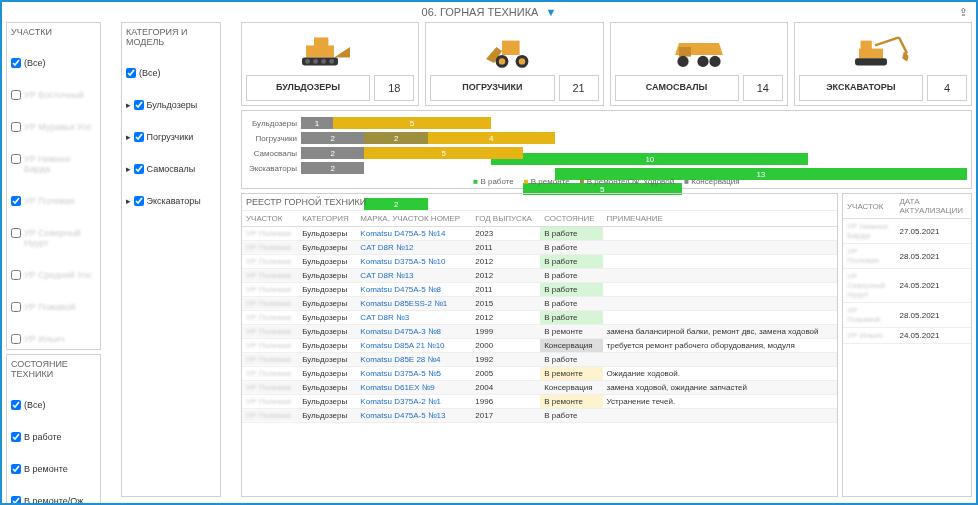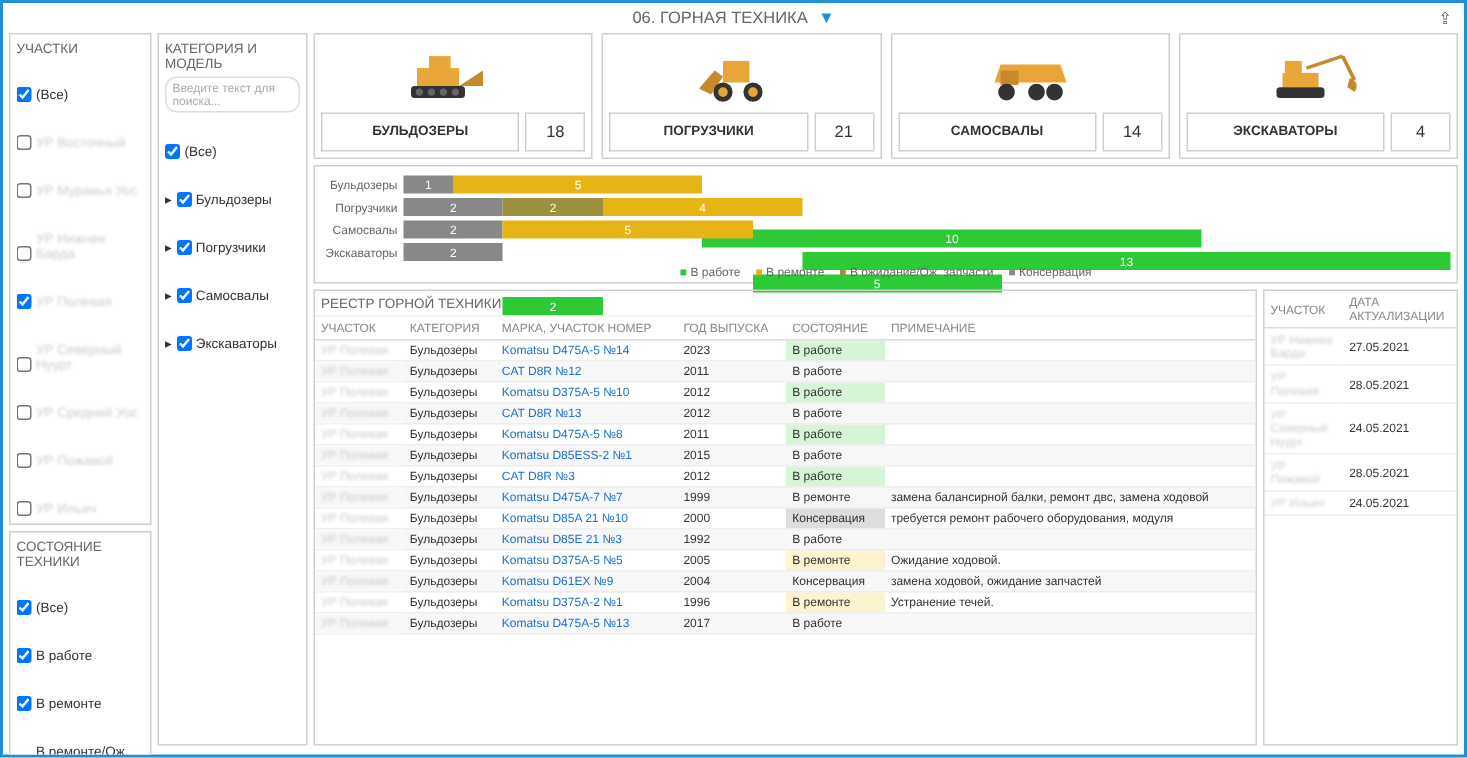--- a/index.html
+++ b/index.html
@@ -1,25 +1,25 @@
 <!DOCTYPE html>
 <html><head>
 <meta charset="utf-8">
 <style>
 * { box-sizing: border-box; margin: 0; padding: 0; }
 body { font-family: Arial, sans-serif; font-size: 10px; background: #fff; color: #333; width: 978px; height: 505px; border: 2px solid #1e90d6; overflow: hidden; }
 .header { text-align: center; padding: 4px; font-size: 11px; color: #666; position: relative; }
 .header .filter-icon { color: #1e90d6; margin-left: 4px; }
 .header .share-icon { position: absolute; right: 8px; top: 4px; color: #666; }
-.main { display: flex; gap: 4px; padding: 0 4px 4px; height: calc(100% - 22px); }
+.main { display: flex; gap: 20px; padding: 0 4px 4px; height: calc(100% - 22px); }
 .left-col { display: flex; flex-direction: column; gap: 4px; width: 95px; }
 .left-col2 { width: 100px; }
 .panel { border: 1px solid #d0d0d0; background: #fff; padding: 4px; }
 .panel-title { font-size: 9px; color: #666; margin-bottom: 4px; text-transform: uppercase; }
-.check-item { display: flex; align-items: flex-end; gap: 3px; padding: 1px 0; font-size: 9px; margin-top: 20px; }
+.check-item { display: flex; align-items: flex-start; gap: 3px; padding: 1px 0; font-size: 9px; margin-top: 20px; }
 .check-item input { width: 10px; height: 10px; }
 .check-item .blur { color: #ccc; filter: blur(1px); }
 .search-box { border: 1px solid #ddd; padding: 2px 4px; font-size: 8px; color: #aaa; border-radius: 8px; margin-bottom: 3px; }
 .center-col { flex: 1; display: flex; flex-direction: column; gap: 4px; min-width: 0; }
 .cards { display: flex; gap: 6px; }
 .card { flex: 1; border: 1px solid #d0d0d0; display: flex; flex-direction: column; align-items: center; padding: 4px; }
 .card-img { width: 100%; height: 48px; display: flex; align-items: center; justify-content: center; }
 .card-row { display: flex; width: 100%; gap: 4px; }
 .card-label { flex: 1; border: 1px solid #d0d0d0; text-align: center; padding: 6px 2px; font-size: 9px; font-weight: bold; }
 .card-count { width: 40px; border: 1px solid #d0d0d0; text-align: center; padding: 6px 2px; font-size: 11px; }
@@ -141,21 +141,20 @@
             <input type="checkbox" checked="" style="">
             <span class="">Не рабочего</span>
           </div>
         </div>
     </div>
   </div>
 
   <div class="left-col left-col2">
     <div class="panel" style="flex:1">
       <div class="panel-title">КАТЕГОРИЯ И МОДЕЛЬ</div>
-      <div class="search-box">Введите текст для поиска...</div>
       <div id="category-list">
           <div class="check-item">
             <input type="checkbox" checked="" style="">
             <span class="">(Все)</span>
           </div>
           <div class="check-item">
             <span>▸</span>
             <input type="checkbox" checked="" style="">
             <span class="">Бульдозеры</span>
           </div>
@@ -278,21 +277,21 @@
             <div class="chart-label">Экскаваторы</div>
             <div class="chart-bar">
               <div class="seg gray" style="width:9.523809523809524%">2</div>
               <div class="seg green" style="width:9.523809523809524%">2</div>
             </div>
           </div>
         </div>
       <div class="legend">
         <span class="g">В работе</span>
         <span class="y">В ремонте</span>
-        <span class="o">В ожидание/Ож. запчасти</span>
+        <span class="o">В ремонте/Ож. ходовой</span>
         <span class="gr">Консервация</span>
       </div>
     </div>
 
     <div class="lower">
       <div class="registry">
         <div class="registry-title">РЕЕСТР ГОРНОЙ ТЕХНИКИ</div>
         <div style="overflow:auto; flex:1;">
           <table class="tbl">
             <thead>
@@ -358,37 +357,37 @@
                   <td class="blur">УР Полевая</td>
                   <td>Бульдозеры</td>
                   <td class="link">CAT D8R №3</td>
                   <td>2012</td>
                   <td class="status-cell st-work">В работе</td>
                   <td></td>
                 </tr>
                 <tr>
                   <td class="blur">УР Полевая</td>
                   <td>Бульдозеры</td>
-                  <td class="link">Komatsu D475A-7 №7</td>
+                  <td class="link">Komatsu D475A-3 №8</td>
                   <td>1999</td>
                   <td class="status-cell st-repair">В ремонте</td>
                   <td>замена балансирной балки, ремонт двс, замена ходовой</td>
                 </tr>
                 <tr>
                   <td class="blur">УР Полевая</td>
                   <td>Бульдозеры</td>
                   <td class="link">Komatsu D85A 21 №10</td>
                   <td>2000</td>
                   <td class="status-cell st-cons">Консервация</td>
                   <td>требуется ремонт рабочего оборудования, модуля</td>
                 </tr>
                 <tr>
                   <td class="blur">УР Полевая</td>
                   <td>Бульдозеры</td>
-                  <td class="link">Komatsu D85E 21 №3</td>
+                  <td class="link">Komatsu D85E 28 №4</td>
                   <td>1992</td>
                   <td class="status-cell st-work">В работе</td>
                   <td></td>
                 </tr>
                 <tr>
                   <td class="blur">УР Полевая</td>
                   <td>Бульдозеры</td>
                   <td class="link">Komatsu D375A-5 №5</td>
                   <td>2005</td>
                   <td class="status-cell st-repair">В ремонте</td>

